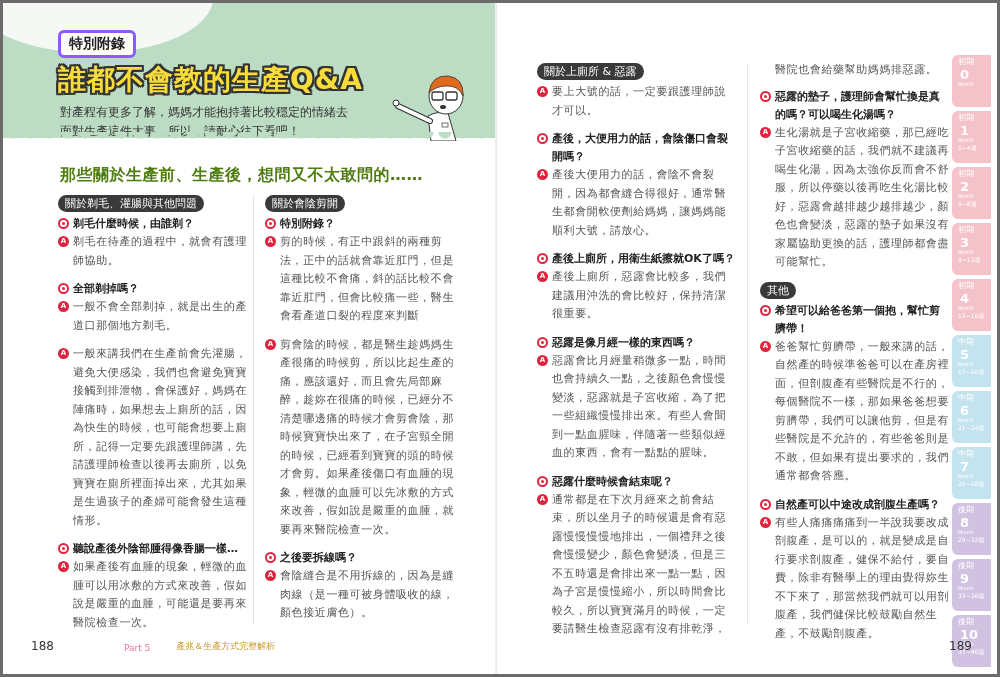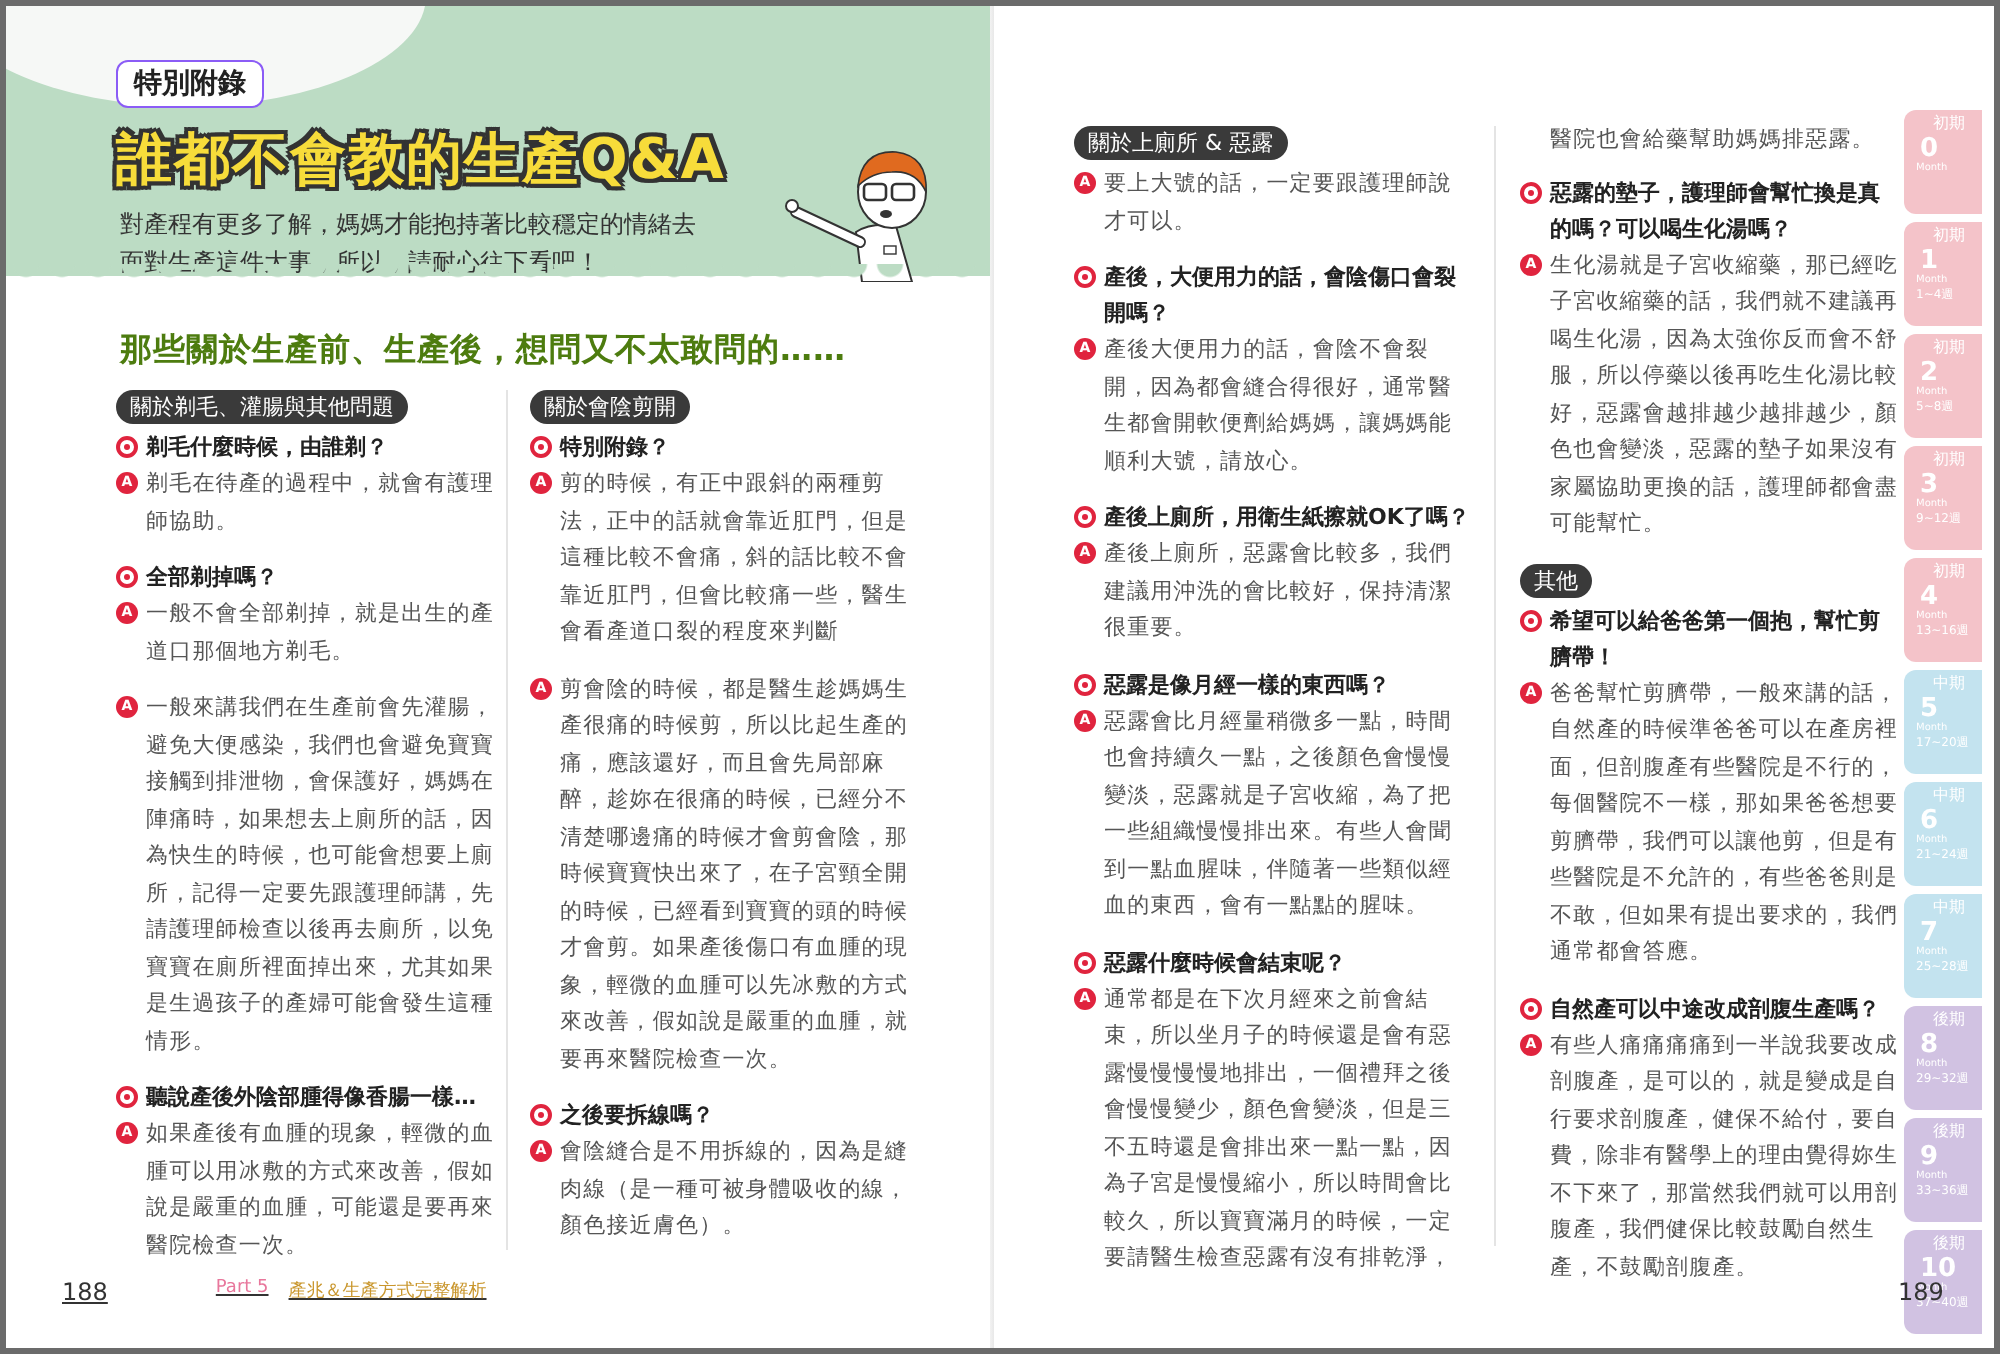--- a/index.html
+++ b/index.html
@@ -7,50 +7,50 @@
   body { font-family: "DejaVu Sans", "Liberation Sans", sans-serif; color: #333; position: relative; }
   .spread { position: absolute; left: 3px; top: 3px; width: 994px; height: 671px; background: #fff; overflow: hidden; }
   .page-left { position: absolute; left: 0; top: 0; width: 494px; height: 671px; background: #fff; }
   .page-right { position: absolute; left: 494px; top: 0; width: 500px; height: 671px; background: #fff; }
   .gutter { position: absolute; left: 492px; top: 0; width: 4px; height: 671px; background: linear-gradient(90deg, #f2f2f2, #e8e8e8, #f7f7f7); }
 
   
   .banner { position: absolute; left: 0; top: 0; width: 494px; height: 135px; background: #bcdcc4; }
   .banner::after { content: ""; position: absolute; left: 0; bottom: -6px; width: 100%; height: 12px; background: radial-gradient(circle at 10px 0, #bcdcc4 6px, transparent 7px) repeat-x; background-size: 18px 12px; }
   .banner-blob { position: absolute; left: -30px; top: -60px; width: 240px; height: 110px; border-radius: 50%; background: #f6f8f6; }
-  .tag-label { position: absolute; left: 55px; top: 27px; padding: 2px 8px; font-size: 14px; font-weight: bold; color: #222; background: #fff; border: 1px solid #8b5cf6; border-radius: 6px; }
+  .tag-label { position: absolute; left: 55px; top: 27px; padding: 2px 8px; font-size: 14px; font-weight: bold; color: #222; background: #fff; border: 3px solid #8b5cf6; border-radius: 6px; }
   .main-title { position: absolute; left: 55px; top: 58px; font-size: 28px; font-weight: bold; color: #f7dc3a; letter-spacing: 1px;
     text-shadow: -2px -2px 0 #333, 2px -2px 0 #333, -2px 2px 0 #333, 2px 2px 0 #333, 0 2px 0 #333, 2px 0 0 #333, -2px 0 0 #333, 0 -2px 0 #333; }
   .intro { position: absolute; left: 57px; top: 100px; font-size: 12px; line-height: 19px; color: #333; width: 330px; }
   .doctor { position: absolute; left: 383px; top: 68px; width: 90px; height: 70px; }
 
   .section-heading { position: absolute; left: 57px; top: 162px; font-size: 16px; font-weight: bold; color: #4d7c0f; letter-spacing: 0.5px; }
 
   .col { position: absolute; font-size: 11px; line-height: 18.5px; }
   .col-divider { position: absolute; width: 1px; background: #e4e4e4; }
   .pill { display: inline-block; background: #3a3a3a; color: #fff; font-size: 11px; padding: 1px 7px; border-radius: 10px; margin-bottom: 3px; line-height: 15px; }
   .qa { margin-bottom: 10px; }
   .q, .a { display: flex; align-items: flex-start; }
   .q-text { font-weight: bold; color: #222; font-size: 11px; line-height: 18px; }
   .a-text { color: #555; font-size: 11px; line-height: 18.5px; letter-spacing: 0.6px; font-family: "DejaVu Serif", "Liberation Serif", serif; }
   .badge { flex: 0 0 auto; width: 11px; height: 11px; border-radius: 50%; margin: 3px 4px 0 0; font-size: 7px; font-weight: bold; color: #fff; display: flex; align-items: center; justify-content: center; line-height: 1; }
   .badge.q-badge { background: #fff; border: 2.5px solid #e0243e; width: 11px; height: 11px; }
   .badge.q-badge::after { content: ""; width: 3px; height: 3px; border-radius: 50%; background: #e0243e; }
   .badge.a-badge { background: #e0243e; }
 
-  .footer-left { position: absolute; left: 28px; top: 636px; font-size: 11px; display: flex; gap: 10px; align-items: flex-start; text-decoration: underline; }
+  .footer-left { position: absolute; left: 28px; top: 636px; font-size: 11px; display: flex; gap: 26px; align-items: flex-end; }
   .page-num { color: #333; font-size: 12px; }
   .part-label { color: #e8779c; font-size: 9px; margin-left: 44px; }
   .part-title { color: #c9962c; font-size: 9px; }
   .footer-right-num { position: absolute; left: 452px; top: 636px; font-size: 12px; color: #333; }
 
   
   .tabs { position: absolute; left: 455px; top: 52px; width: 45px; }
   .tab { width: 39px; border-radius: 6px 0 0 6px; margin-bottom: 4px; padding: 3px 0 2px 6px; color: #fff; height: 52px; line-height: 1; }
-  .tab .t-stage { font-size: 8px; display: block; text-align: center; }
+  .tab .t-stage { font-size: 8px; display: block; }
   .tab .t-num { font-size: 13px; font-weight: bold; display: block; margin-top: 2px; padding-left: 2px; }
   .tab .t-month { font-size: 5px; display: block; margin-top: 1px; }
   .tab .t-weeks { font-size: 6px; display: block; margin-top: 2px; }
   .tab.early { background: #f4c3c9; }
   .tab.mid { background: #c3e3ef; }
   .tab.late { background: #d1c2e2; }
 </style>
 </head>
 <body>
 

